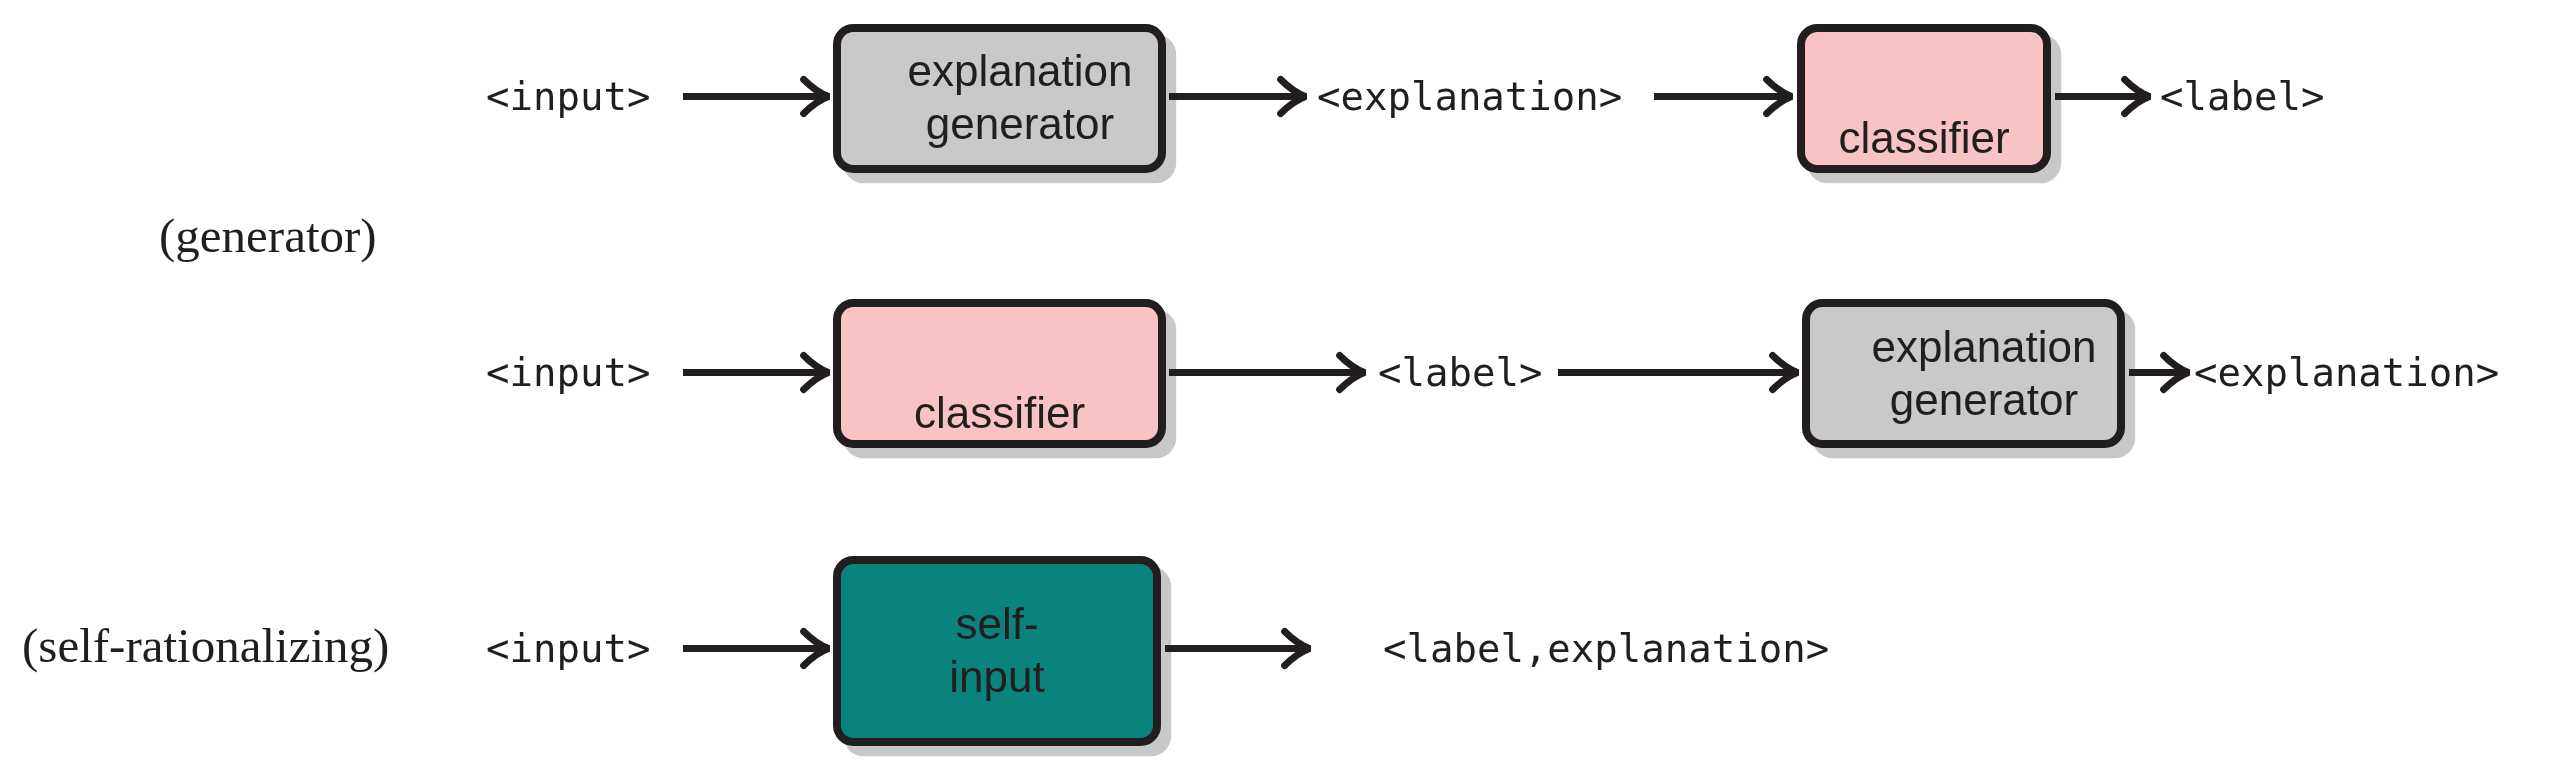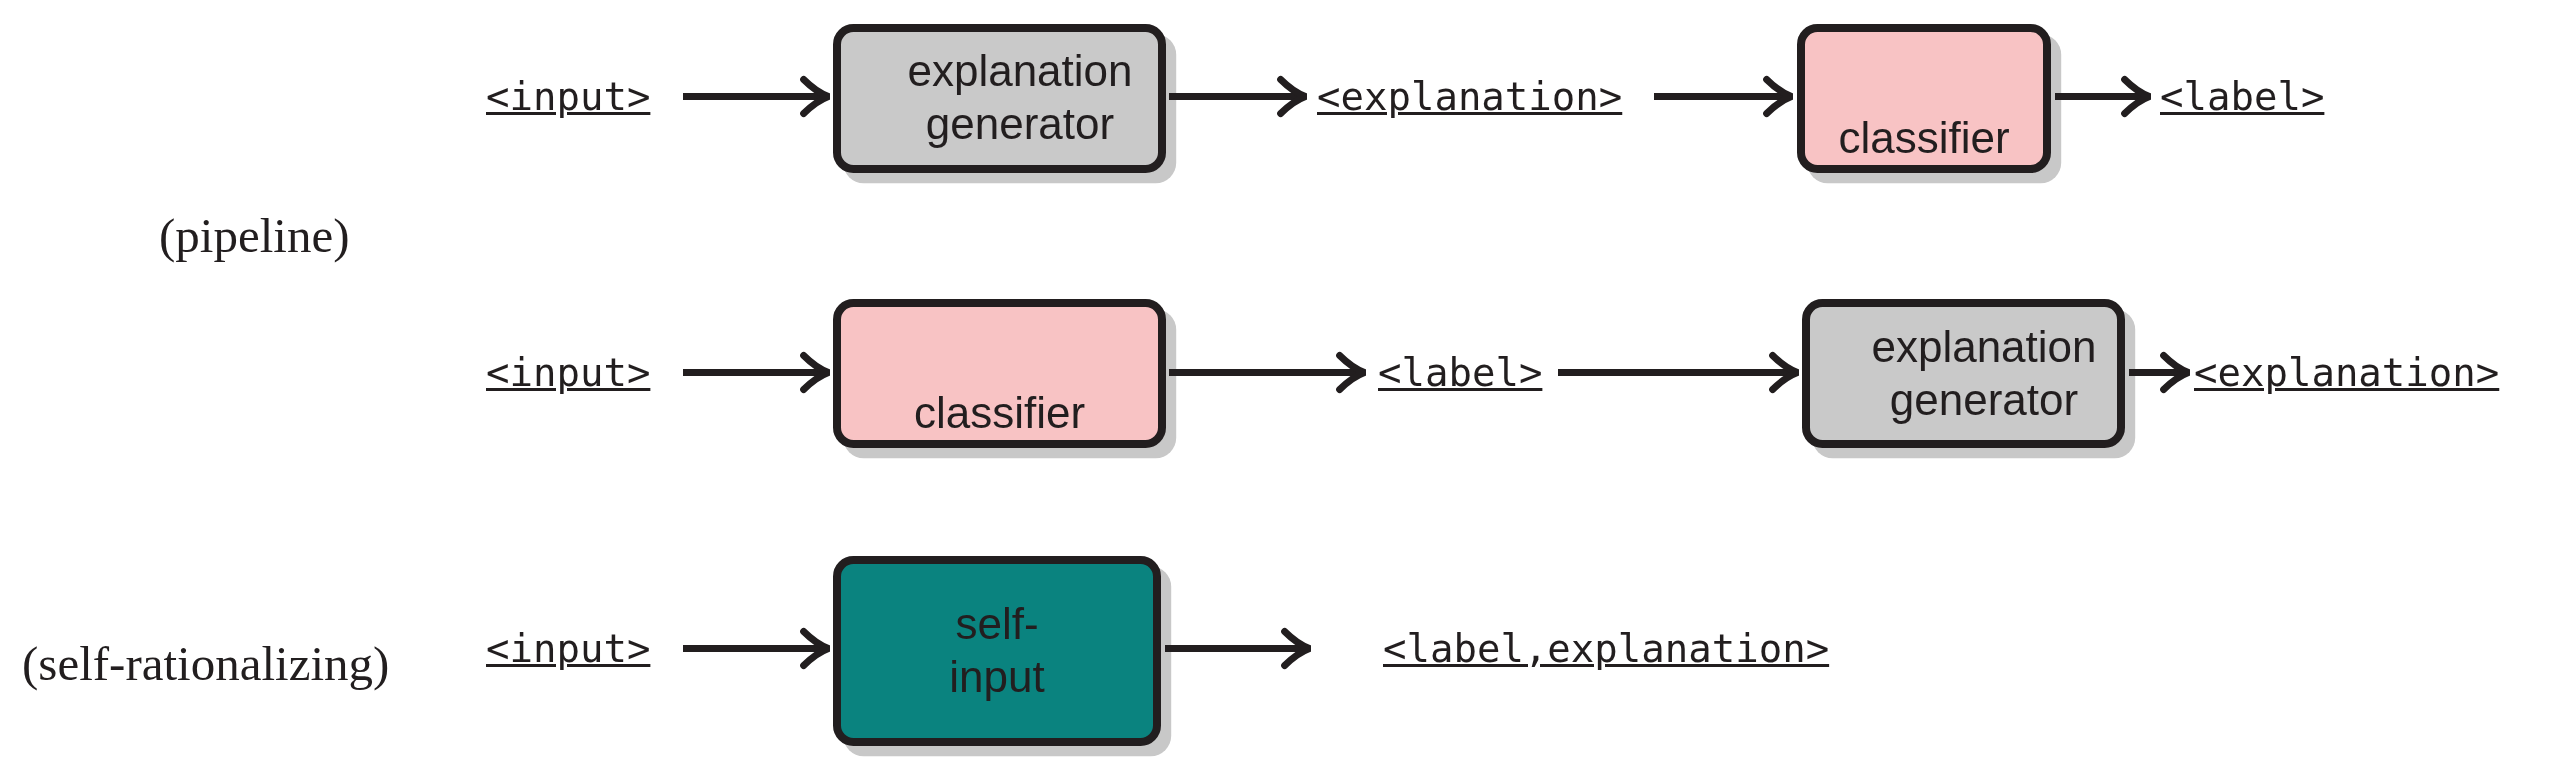--- a/index.html
+++ b/index.html
@@ -34,21 +34,20 @@
   .box.pink{background:var(--pink);justify-content:flex-end;}
   .box.teal{background:var(--teal);}
   
   .io{
     position:absolute;
     height:55px;
     display:flex;align-items:center;
     font:39px/55px "DejaVu Sans Mono",monospace;
     color:var(--ink);
     white-space:nowrap;
-    text-decoration:underline;
   }
   
   .caption{
     position:absolute;
     height:63px;
     display:flex;align-items:center;
     font:49px/63px "Liberation Serif",serif;
     color:var(--ink);
     white-space:nowrap;
   }
@@ -104,21 +103,21 @@
 
 <div class="arrow" style="left:2055px;top:73px;width:96px">
   <div class="shaft"></div>
   <svg width="31" height="47" viewBox="0 0 40 60">
     <path d="M6,8 C18,20 30,27 38,30 C30,33 18,40 6,52"></path>
   </svg>
 </div>
 
 <span class="io" style="left:2160px;top:69px">&lt;label&gt;</span>
 
-<span class="caption" style="left:159px;top:204px">(pipeline)</span>
+<span class="caption" style="left:159px;top:204px">(generator)</span>
 
 <span class="io" style="left:486px;top:345px">&lt;input&gt;</span>
 
 <div class="arrow" style="left:683px;top:349px;width:147px">
   <div class="shaft"></div>
   <svg width="31" height="47" viewBox="0 0 40 60">
     <path d="M6,8 C18,20 30,27 38,30 C30,33 18,40 6,52"></path>
   </svg>
 </div>
 
@@ -149,21 +148,21 @@
 
 <div class="arrow" style="left:2129px;top:349px;width:61px">
   <div class="shaft"></div>
   <svg width="31" height="47" viewBox="0 0 40 60">
     <path d="M6,8 C18,20 30,27 38,30 C30,33 18,40 6,52"></path>
   </svg>
 </div>
 
 <span class="io" style="left:2194px;top:345px">&lt;explanation&gt;</span>
 
-<span class="caption" style="left:22px;top:632px">(self-rationalizing)</span>
+<span class="caption" style="left:22px;top:614px">(self-rationalizing)</span>
 
 <span class="io" style="left:486px;top:621px">&lt;input&gt;</span>
 
 <div class="arrow" style="left:683px;top:625px;width:147px">
   <div class="shaft"></div>
   <svg width="31" height="47" viewBox="0 0 40 60">
     <path d="M6,8 C18,20 30,27 38,30 C30,33 18,40 6,52"></path>
   </svg>
 </div>
 

